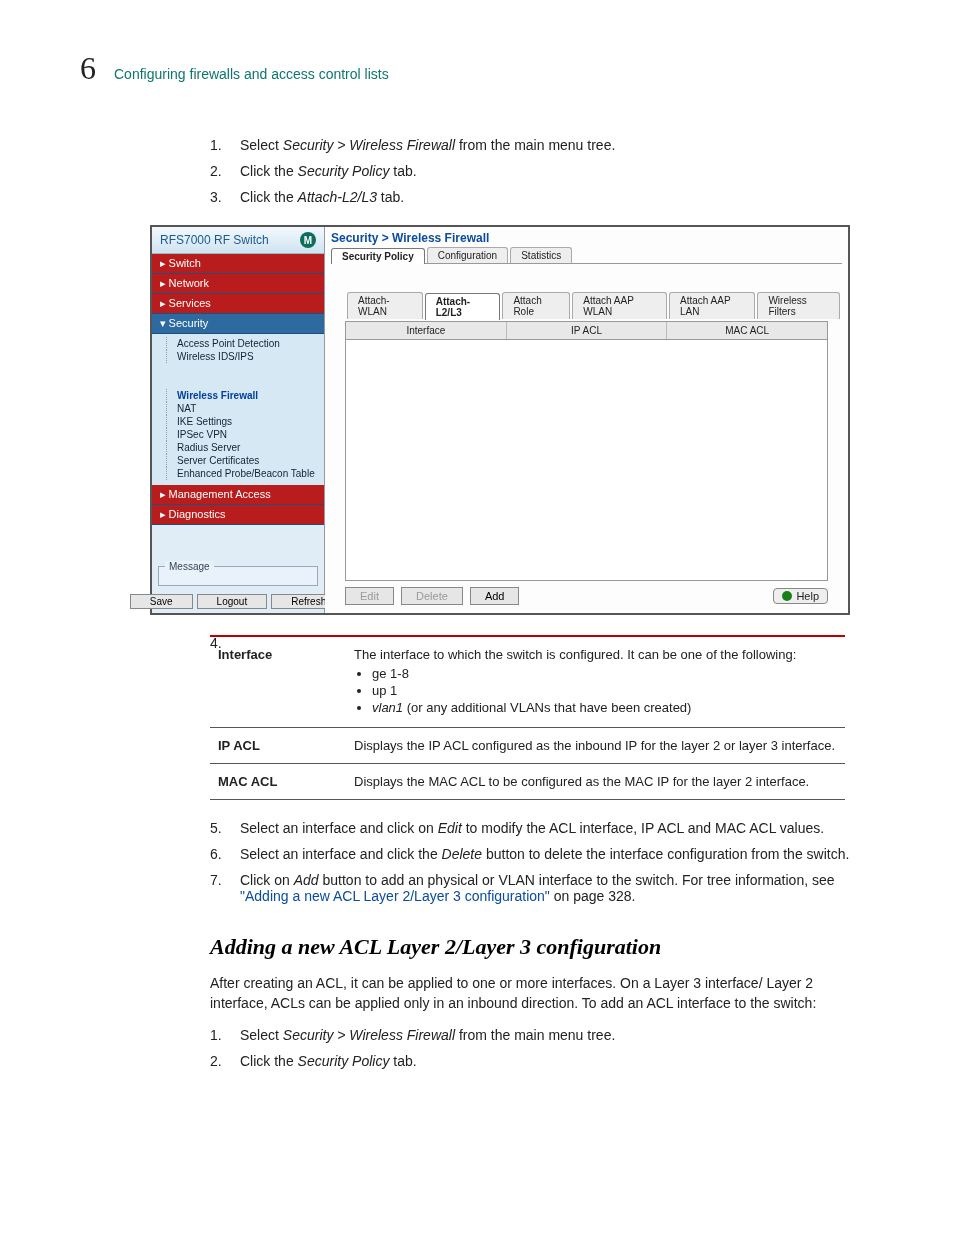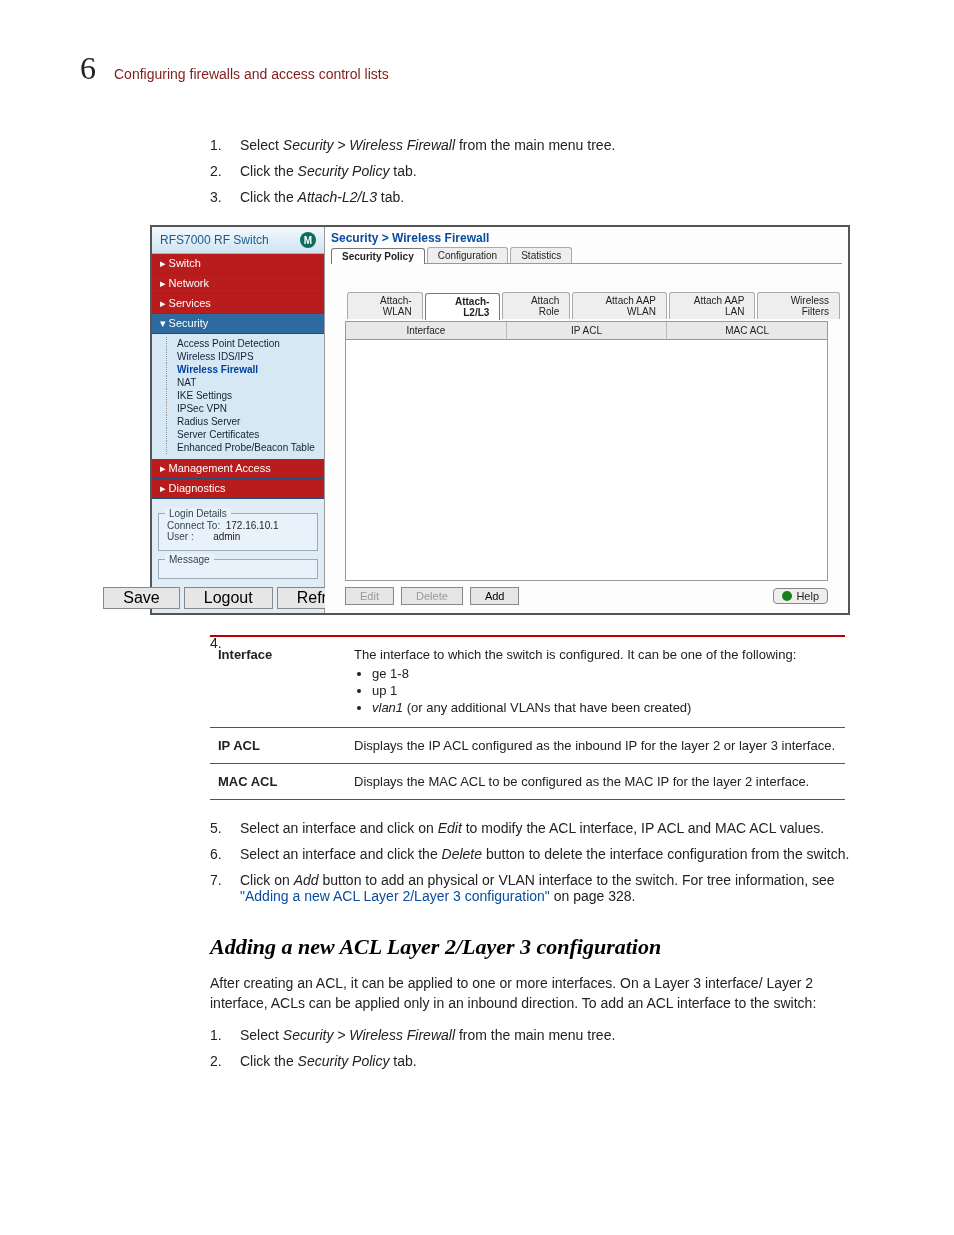--- a/index.html
+++ b/index.html
@@ -17,21 +17,21 @@
     gap: 18px;
     margin-bottom: 50px;
   }
   .page-header .chap {
     font-size: 32px;
     font-weight: 400;
     font-family: Georgia, 'Times New Roman', serif;
   }
   .page-header .title {
     font-size: 14px;
-    color: #7f1d1d;
+    color: #0f766e;
   }
   .steps {
     margin: 0 0 20px 130px;
     padding: 0;
     list-style: none;
   }
   .steps li {
     margin-bottom: 10px;
     padding-left: 30px;
     position: relative;
@@ -87,21 +87,21 @@
     padding: 3px 0 5px 12px;
     font-size: 10px;
     color: #123;
   }
   .tree div {
     padding: 1px 0 1px 10px;
     border-left: 1px dotted #999;
     margin-left: 2px;
     cursor: pointer;
   }
-  .tree div.sel { color: #0040a0; font-weight: bold; }
+  .tree div.sel { color: #0040a0; font-weight: bold; margin-top: 26px; }
   .login-box, .msg-box {
     border: 1px solid #9ab;
     margin: 4px 6px;
     padding: 6px 8px 8px 8px;
     font-size: 10px;
     background:#e9f2fa;
     position: relative;
   }
   .login-box .lbl, .msg-box .lbl {
     font-size: 10px;
@@ -111,21 +111,21 @@
     font-size:10px; color:#345;
     position:absolute; top:-6px; left:6px; background:#e9f2fa; padding:0 4px;
   }
   .bottom-btns {
     margin: 4px 6px;
     display: flex;
     gap: 4px;
     justify-content: center;
   }
   .bottom-btns button {
-    font-size: 16px;
+    font-size: 10px;
     padding: 1px 19px;
     background:#e6e6e6; border:1px solid #888;
   }
   .ss-right {
     flex: 1;
     background: #fdfdfd;
     display: flex;
     flex-direction: column;
   }
   .crumb {
@@ -143,21 +143,21 @@
     padding: 2px 10px;
     border: 1px solid #aaa;
     border-bottom: none;
     margin-right: 2px;
     background: #eee;
     cursor: pointer;
     border-radius: 3px 3px 0 0;
   }
   .tab.active { background: #fff; font-weight: bold; border-color:#777; position:relative; top:1px; }
   .tab-divider { border-bottom:1px solid #999; margin:0 6px 8px 6px; }
-  .sub-tabs { margin-top: 18px; margin-left:16px;text-align:right; }
+  .sub-tabs { margin-top: 18px; margin-left:16px; }
   .table-head {
     display: flex;
     margin: 2px 20px 0 20px;
     border: 1px solid #999;
     background: #e8e8e8;
     font-size: 10px;
   }
   .table-head div {
     flex: 1;
     text-align: center;
@@ -254,25 +254,20 @@
       <div>NAT</div>
       <div>IKE Settings</div>
       <div>IPSec VPN</div>
       <div>Radius Server</div>
       <div>Server Certificates</div>
       <div>Enhanced Probe/Beacon Table</div>
     </div>
     <div class="nav-item">▸ <span>Management Access</span></div>
     <div class="nav-item">▸ <span>Diagnostics</span></div>
     <div style="flex:1"></div>
-    <div class="login-box">
-      <span class="fieldset-title">Login Details</span>
-      <div><span class="lbl">Connect To:</span>&nbsp;&nbsp;<span>172.16.10.1</span></div>
-      <div><span class="lbl">User :</span>&nbsp;&nbsp;&nbsp;&nbsp;&nbsp;&nbsp;&nbsp;<span>admin</span></div>
-    </div>
     <div class="msg-box">
       <span class="fieldset-title">Message</span>
       <div style="height:4px"></div>
     </div>
     <div class="bottom-btns">
       <button>Save</button>
       <button>Logout</button>
       <button>Refresh</button>
     </div>
   </div>

